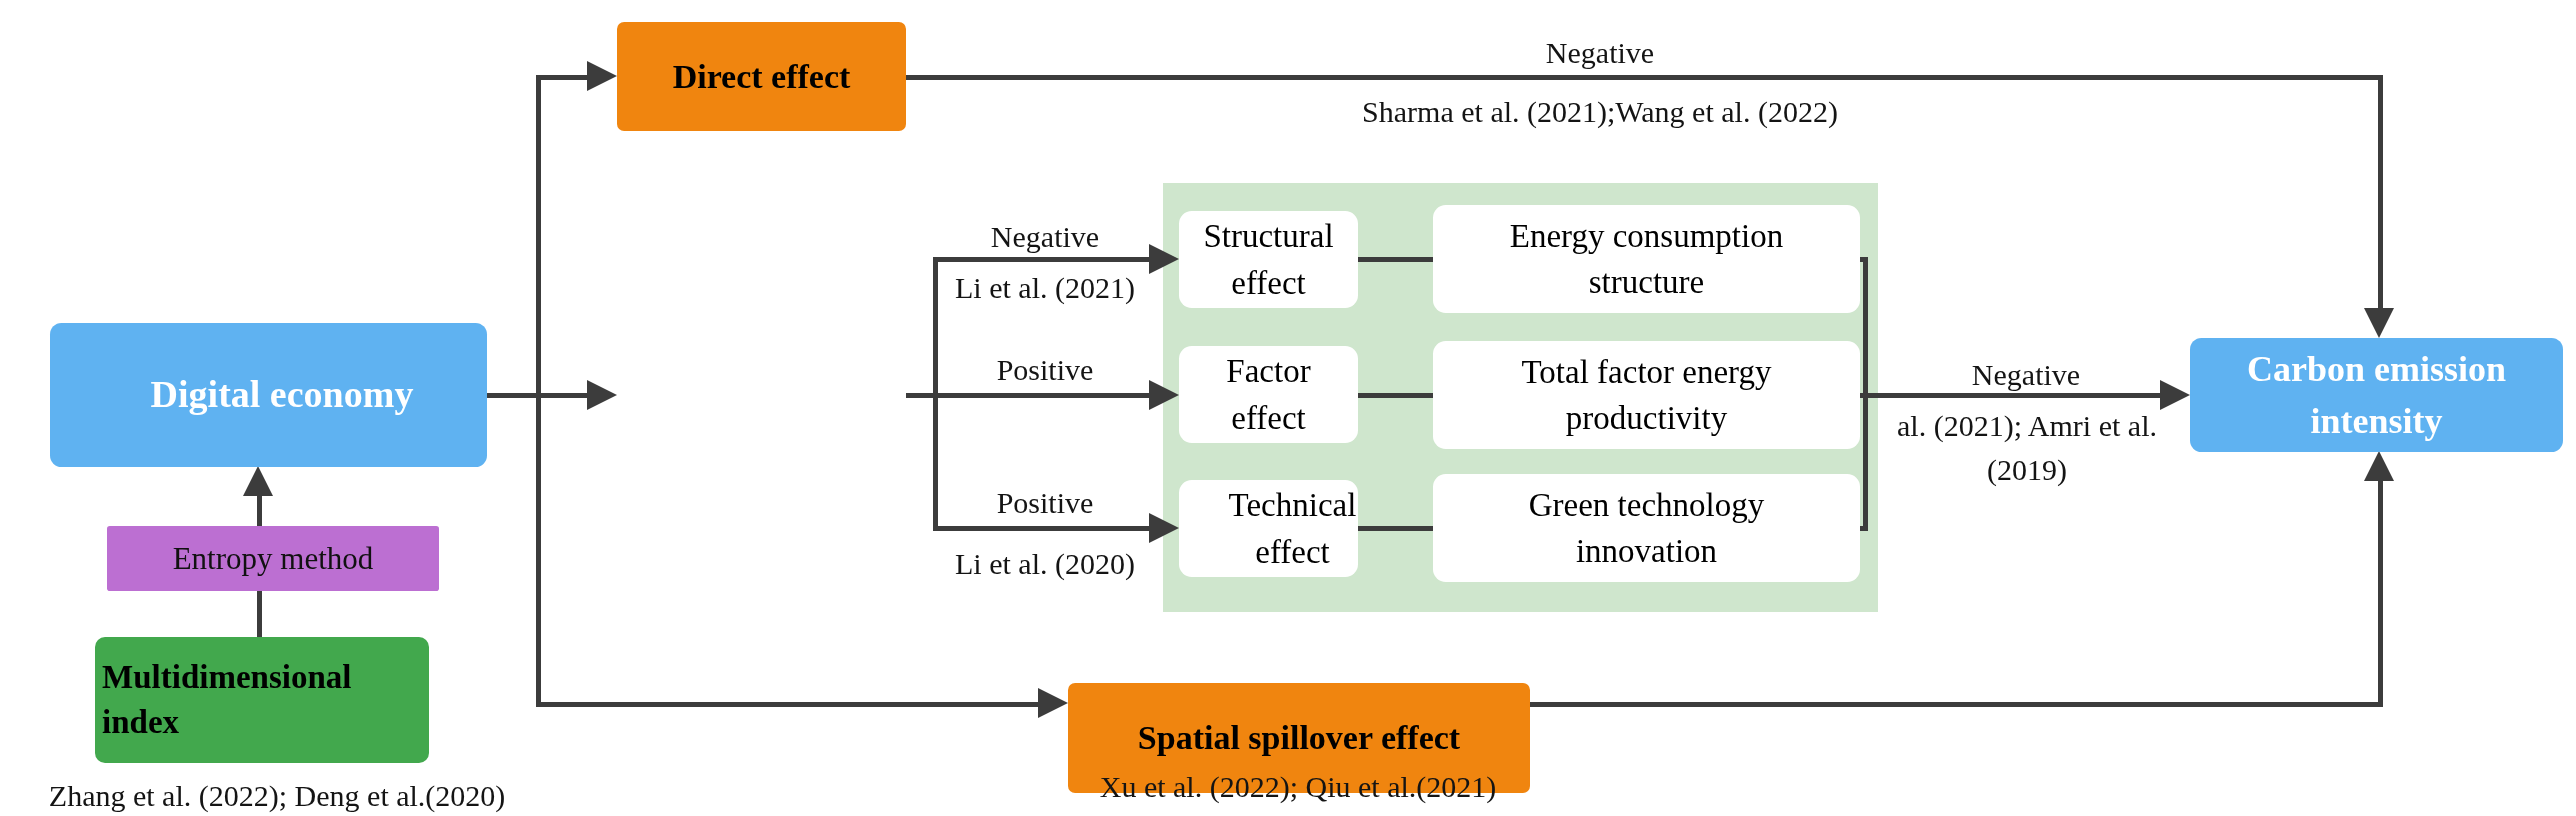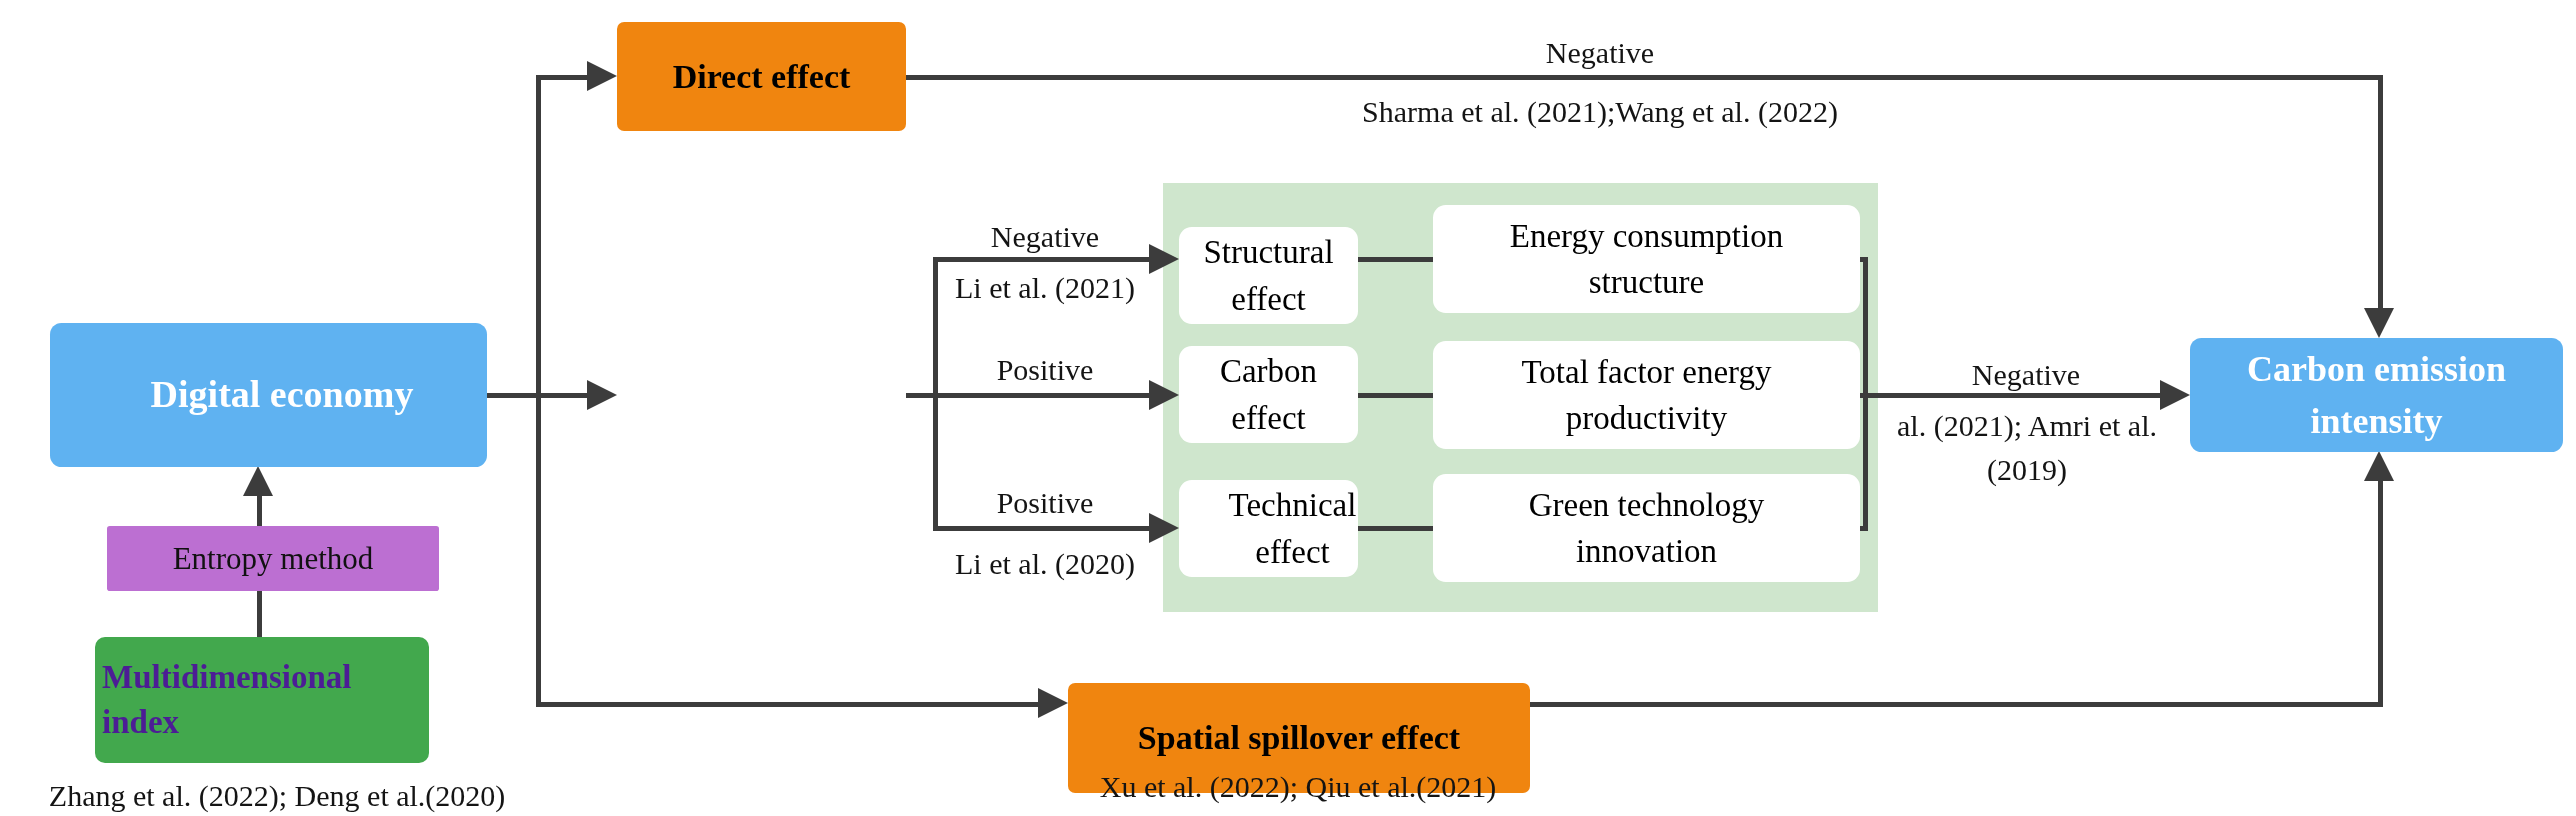--- a/index.html
+++ b/index.html
@@ -17,21 +17,21 @@
   .arrow.down{border-left:15.6px solid transparent;border-right:15.6px solid transparent;border-top:30px solid #3C3C3C;}
   .arrow.up{border-left:15.6px solid transparent;border-right:15.6px solid transparent;border-bottom:30px solid #3C3C3C;}
   .box{
     position:absolute;display:flex;flex-direction:column;
     align-items:center;justify-content:center;
     box-sizing:border-box;z-index:4;
   }
   .box.blue{background:#5FB2F1;color:#ffffff;font-weight:bold;border-radius:11.4px;font-size:38px;line-height:1.45;}
   .box.orange{background:#F0850F;color:#000000;font-weight:bold;border-radius:7.1px;font-size:34px;}
   .box.purple{background:#BC6FD2;color:#111111;border-radius:2.8px;font-size:31px;}
-  .box.green{background:#42A84D;color:#4c1d95;font-weight:bold;border-radius:10px;font-size:33px;line-height:1.35;padding:0 7.1px;}
+  .box.green{background:#42A84D;color:#000000;font-weight:bold;border-radius:10px;font-size:33px;line-height:1.35;padding:0 7.1px;}
   .box.white{background:#ffffff;color:#000000;border-radius:12.8px;font-size:33px;line-height:1.4;}
   .lbl{
     position:absolute;font-size:30px;color:#141414;
     text-align:center;line-height:1.48;z-index:5;
   }
 </style>
 </head>
 <body>
 
 <div id="canvas">
@@ -97,32 +97,32 @@
 
   <div class="box orange" style="left:617px;top:22px;width:289px;height:109px;">
     <span>Direct effect</span>
   </div>
 
 
   <div class="box orange" style="left:1068px;top:683px;width:462px;height:110px;">
     <span>Spatial spillover effect</span>
   </div>
 
-  <div class="box white" style="left:1179px;top:227px;width:179px;height:97px;">
+  <div class="box white" style="left:1179px;top:211px;width:179px;height:97px;">
     <span>Structural</span>
     <span>effect</span>
   </div>
 
   <div class="box white" style="left:1433px;top:205px;width:427px;height:108px;">
     <span>Energy consumption</span>
     <span>structure</span>
   </div>
 
   <div class="box white" style="left:1179px;top:346px;width:179px;height:97px;">
-    <span>Carbon</span>
+    <span>Factor</span>
     <span>effect</span>
   </div>
 
   <div class="box white" style="left:1433px;top:341px;width:427px;height:108px;">
     <span>Total factor energy</span>
     <span>productivity</span>
   </div>
 
   <div class="box white" style="left:1179px;top:480px;width:179px;height:97px;padding-left:48px;">
     <span>Technical</span>

